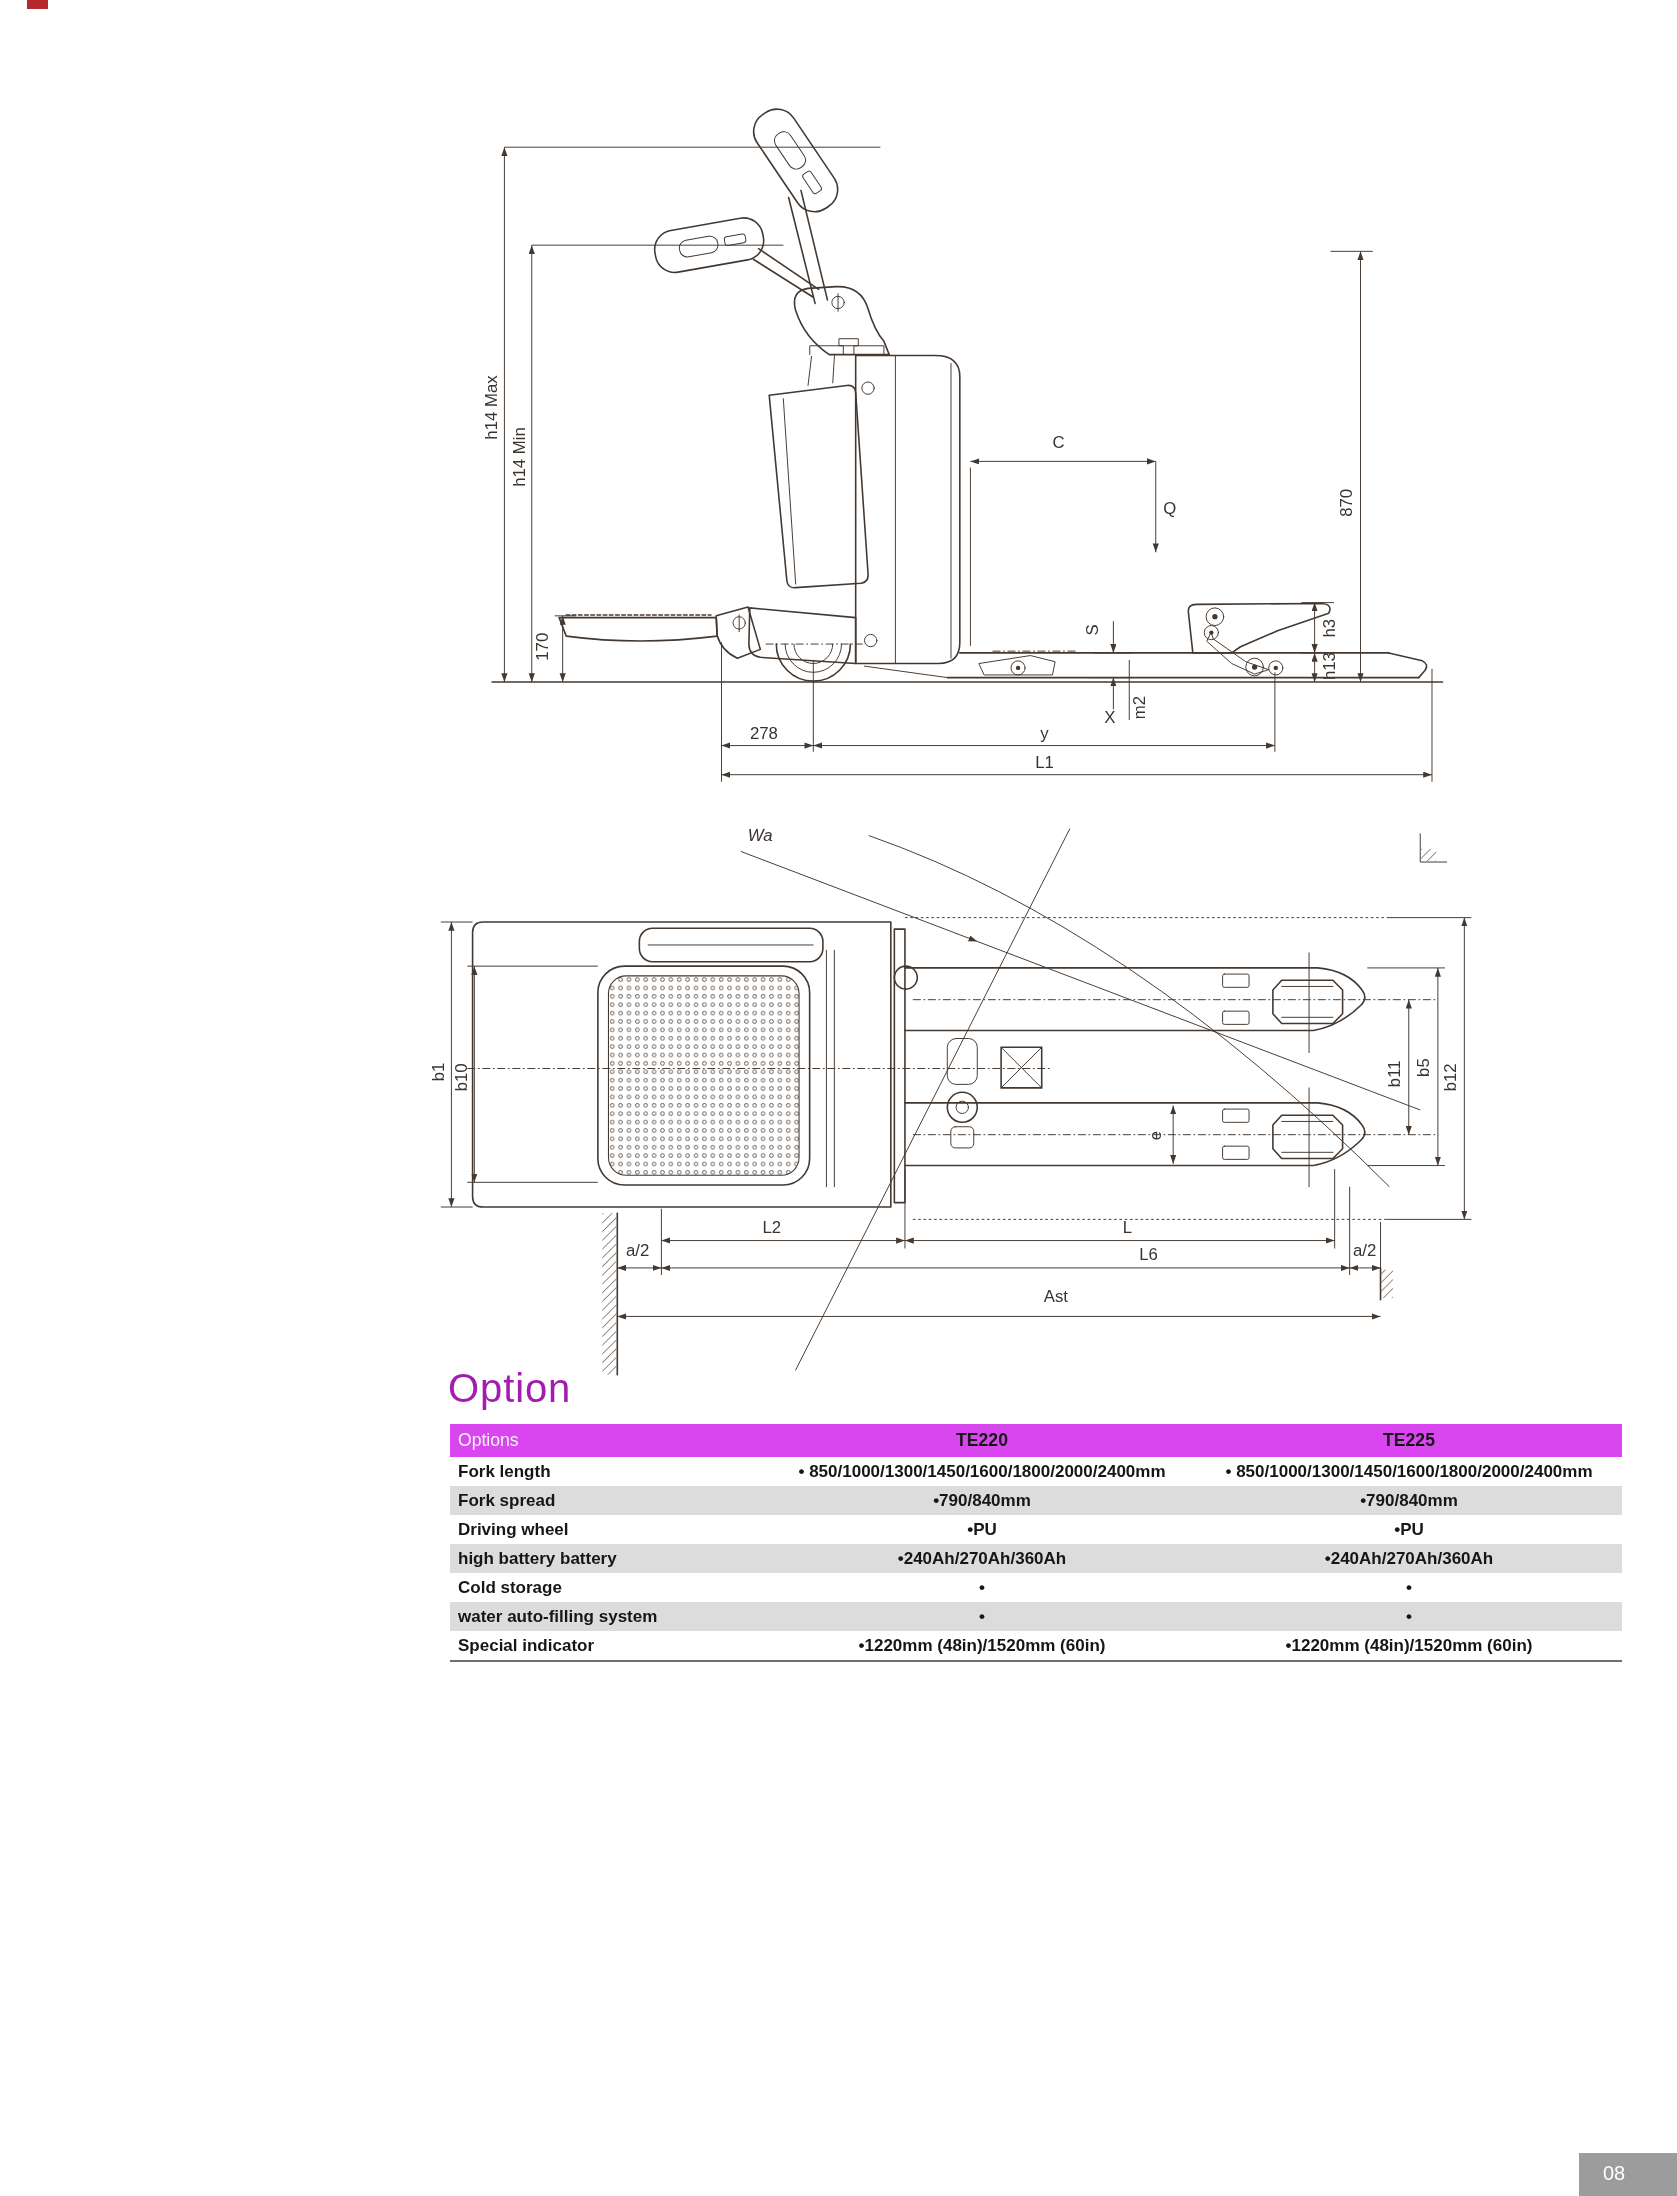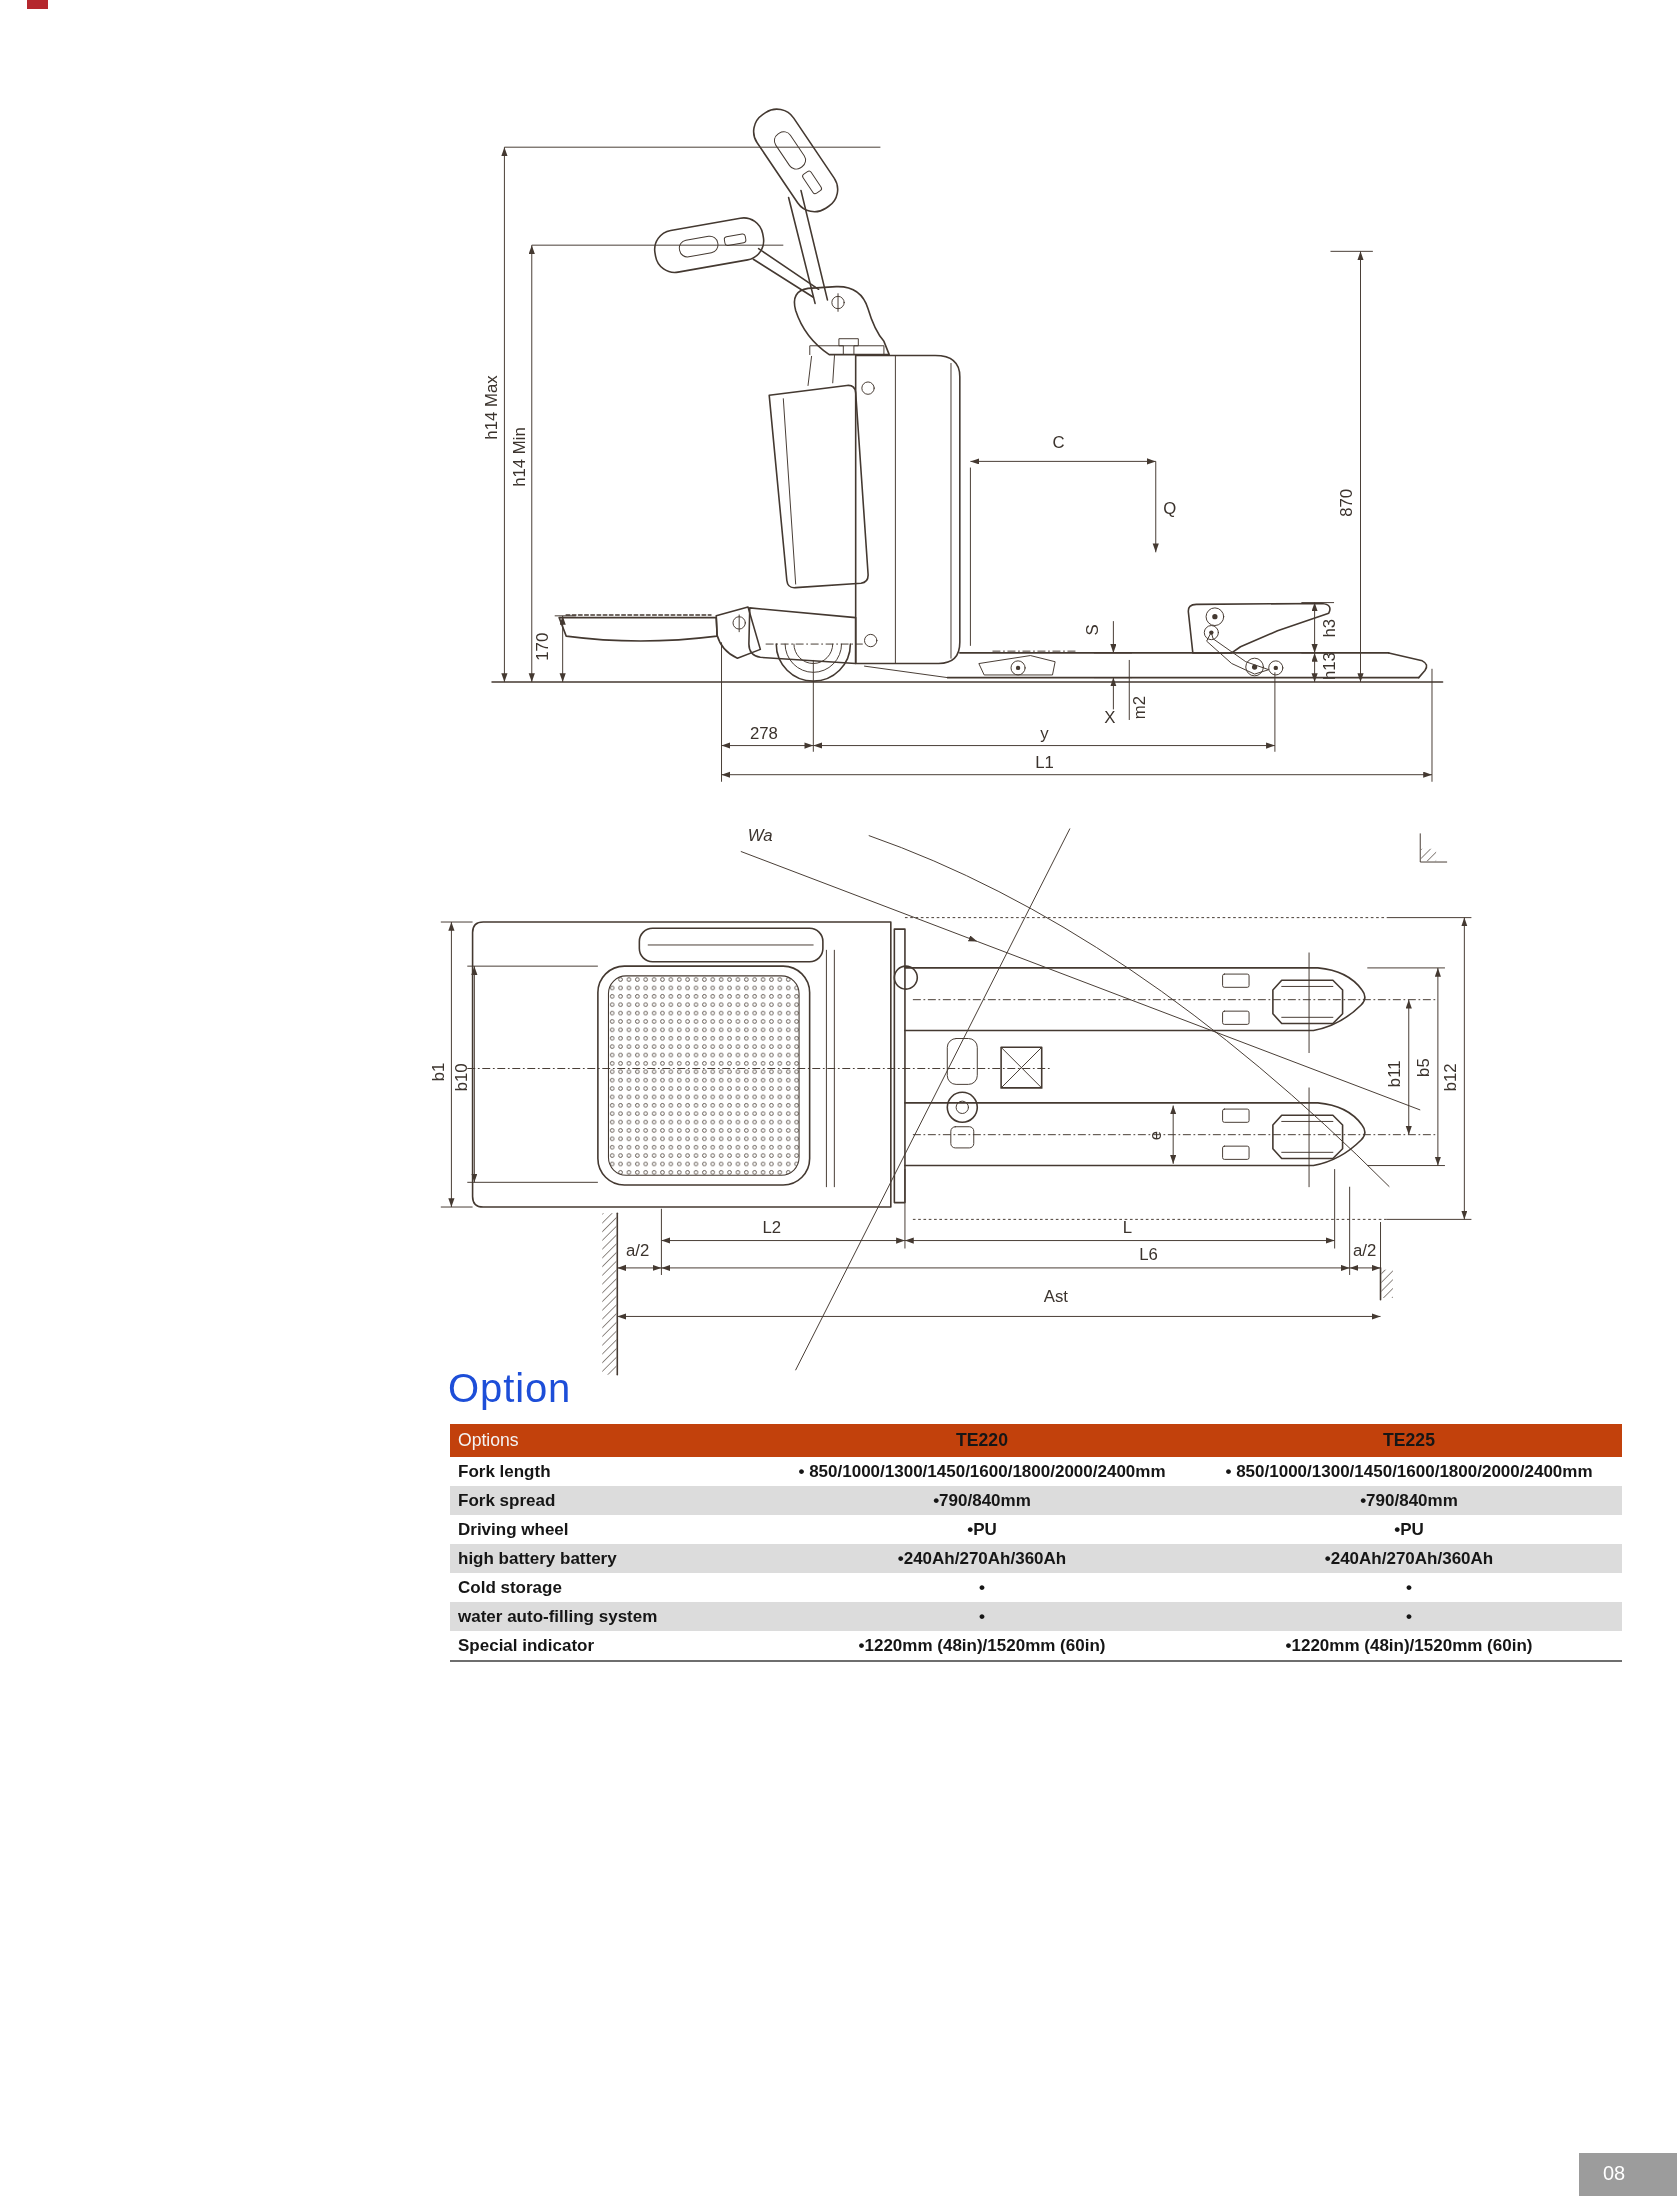--- a/index.html
+++ b/index.html
@@ -9,25 +9,25 @@
   svg{position:absolute;}
   .sv{left:485px;top:88px;}
   .tv{left:432px;top:816px;}
   .o{fill:none;stroke:#443931;stroke-width:1.8;stroke-linejoin:round;stroke-linecap:round;}
   .t{stroke-width:1.1;}
   .dim{fill:none;stroke:#443931;stroke-width:1.1;}
   .dd{stroke-dasharray:9 3 2 3;}
   .lbl{font-family:"Liberation Sans",sans-serif;font-size:19px;fill:#3b332d;text-anchor:middle;}
   .it{font-style:italic;}
   .option-title{position:absolute;left:448px;top:1366px;margin:0;
-    font-size:40px;font-weight:normal;color:#1d4ed8;letter-spacing:0.9px;}
+    font-size:40px;font-weight:normal;color:#a21caf;letter-spacing:0.9px;}
   .opt-table{position:absolute;left:450px;top:1424px;width:1172px;border-collapse:collapse;
     font-size:17px;color:#161616;border-bottom:2.6px solid #6e6e6e;table-layout:fixed;}
   .opt-table th,.opt-table td{padding:0;white-space:nowrap;overflow:hidden;}
-  .opt-table thead th{background:#c2410c;height:33px;font-weight:bold;text-align:center;font-size:17.6px;}
+  .opt-table thead th{background:#d946ef;height:33px;font-weight:bold;text-align:center;font-size:17.6px;}
   .opt-table thead th.hl{color:#f4f4f4;text-align:left;font-weight:normal;padding-left:8px;}
   .opt-table tbody td{height:29px;font-weight:bold;}
   .opt-table tbody td:first-child{padding-left:8px;text-align:left;}
   .opt-table td.c{text-align:center;}
   .opt-table tbody tr:nth-child(even){background:#dcdcdc;}
   .pagenum{position:absolute;left:1579px;top:2153px;width:99px;height:55px;background:#9c9c9c;
     color:#fff;font-size:20px;line-height:40px;padding-left:24px;box-sizing:border-box;}
 </style>
 </head>
 <body>

